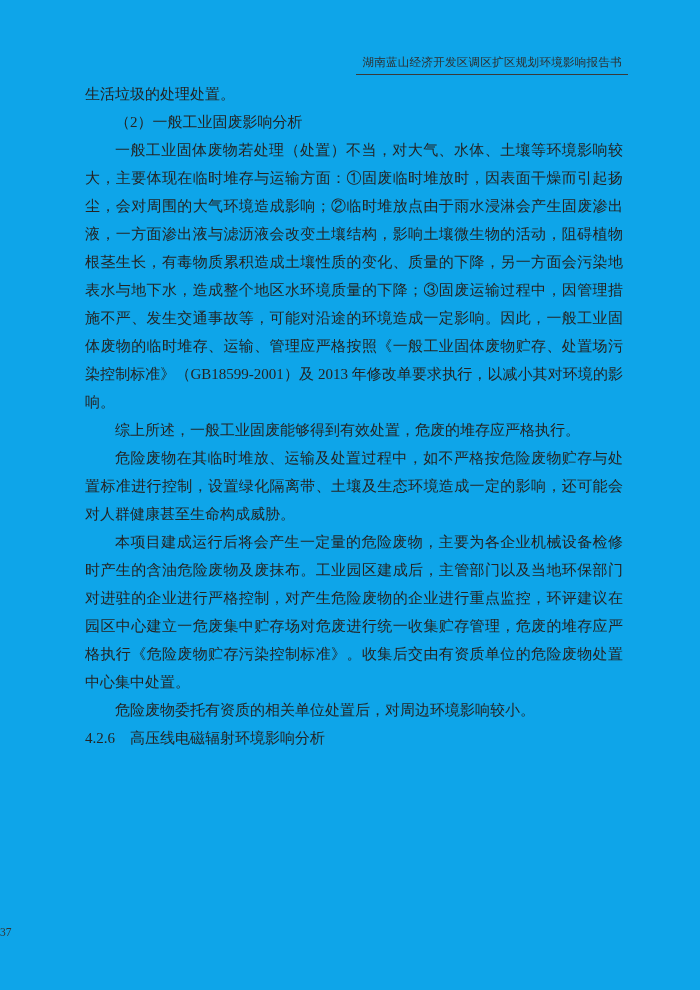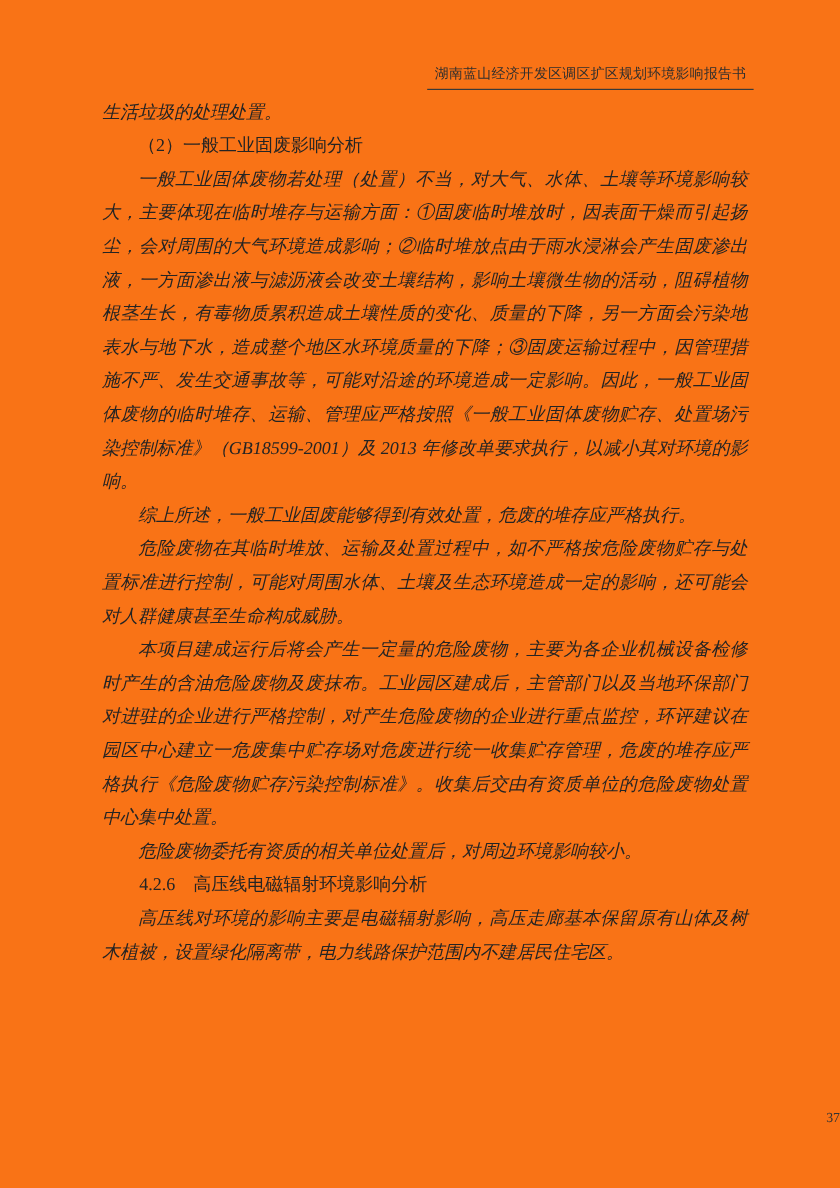--- a/index.html
+++ b/index.html
@@ -2,21 +2,21 @@
 <html lang="zh"><head>
 <meta charset="utf-8">
 <style>
   * { margin: 0; padding: 0; box-sizing: border-box; }
   html, body { background: #e8e8e8; }
   .page {
     position: relative;
     width: 700px;
     height: 990px;
     margin: 0 auto;
-    background: #f97316;
+    background: #0ea5e9;
     font-family: "Liberation Serif", "DejaVu Serif", serif;
     color: #222222;
     overflow: hidden;
   }
   .running-header {
     position: absolute;
     top: 54px;
     right: 72px;
     font-size: 11.5px;
     letter-spacing: 0.3px;
@@ -28,49 +28,48 @@
   .content {
     position: absolute;
     left: 85px;
     top: 80px;
     width: 538px;
     font-size: 15px;
     line-height: 28px;
     text-align: justify;
     color: #242424;
   }
-  .para { text-indent: 2em; font-style: italic; }
+  .para { text-indent: 2em; }
   .para.no-indent { text-indent: 0; }
   .heading-bold { text-indent: 2em; font-weight: normal; }
-  .section-heading { text-indent: 0; margin-left: 31px; }
+  .section-heading { text-indent: 0; }
   .sub-heading { text-indent: 2em; }
   .footer-pagenum {
     position: absolute;
     left: 0;
     right: 0;
     bottom: 52px;
-    text-align: right;
+    text-align: left;
     font-size: 11.5px;
     color: #333333;
   }
 </style>
 </head>
 <body>
 
 <div class="page">
 
   <div class="running-header">湖南蓝山经济开发区调区扩区规划环境影响报告书</div>
 
   <div class="content">
     <p class="para no-indent">生活垃圾的处理处置。</p>
     <p class="heading-bold">（2）一般工业固废影响分析</p>
     <p class="para">一般工业固体废物若处理（处置）不当，对大气、水体、土壤等环境影响较大，主要体现在临时堆存与运输方面：①固废临时堆放时，因表面干燥而引起扬尘，会对周围的大气环境造成影响；②临时堆放点由于雨水浸淋会产生固废渗出液，一方面渗出液与滤沥液会改变土壤结构，影响土壤微生物的活动，阻碍植物根茎生长，有毒物质累积造成土壤性质的变化、质量的下降，另一方面会污染地表水与地下水，造成整个地区水环境质量的下降；③固废运输过程中，因管理措施不严、发生交通事故等，可能对沿途的环境造成一定影响。因此，一般工业固体废物的临时堆存、运输、管理应严格按照《一般工业固体废物贮存、处置场污染控制标准》（GB18599-2001）及 2013 年修改单要求执行，以减小其对环境的影响。</p>
     <p class="para">综上所述，一般工业固废能够得到有效处置，危废的堆存应严格执行。</p>
-    <p class="para">危险废物在其临时堆放、运输及处置过程中，如不严格按危险废物贮存与处置标准进行控制，可能对周围水体、土壤及生态环境造成一定的影响，还可能会对人群健康甚至生命构成威胁。</p>
+    <p class="para">危险废物在其临时堆放、运输及处置过程中，如不严格按危险废物贮存与处置标准进行控制，设置绿化隔离带、土壤及生态环境造成一定的影响，还可能会对人群健康甚至生命构成威胁。</p>
     <p class="para">本项目建成运行后将会产生一定量的危险废物，主要为各企业机械设备检修时产生的含油危险废物及废抹布。工业园区建成后，主管部门以及当地环保部门对进驻的企业进行严格控制，对产生危险废物的企业进行重点监控，环评建议在园区中心建立一危废集中贮存场对危废进行统一收集贮存管理，危废的堆存应严格执行《危险废物贮存污染控制标准》。收集后交由有资质单位的危险废物处置中心集中处置。</p>
     <p class="para">危险废物委托有资质的相关单位处置后，对周边环境影响较小。</p>
     <p class="section-heading">4.2.6　高压线电磁辐射环境影响分析</p>
-    <p class="para">高压线对环境的影响主要是电磁辐射影响，高压走廊基本保留原有山体及树木植被，设置绿化隔离带，电力线路保护范围内不建居民住宅区。</p>
   </div>
 
   <div class="footer-pagenum">37</div>
 
 </div>
 
 </body></html>

